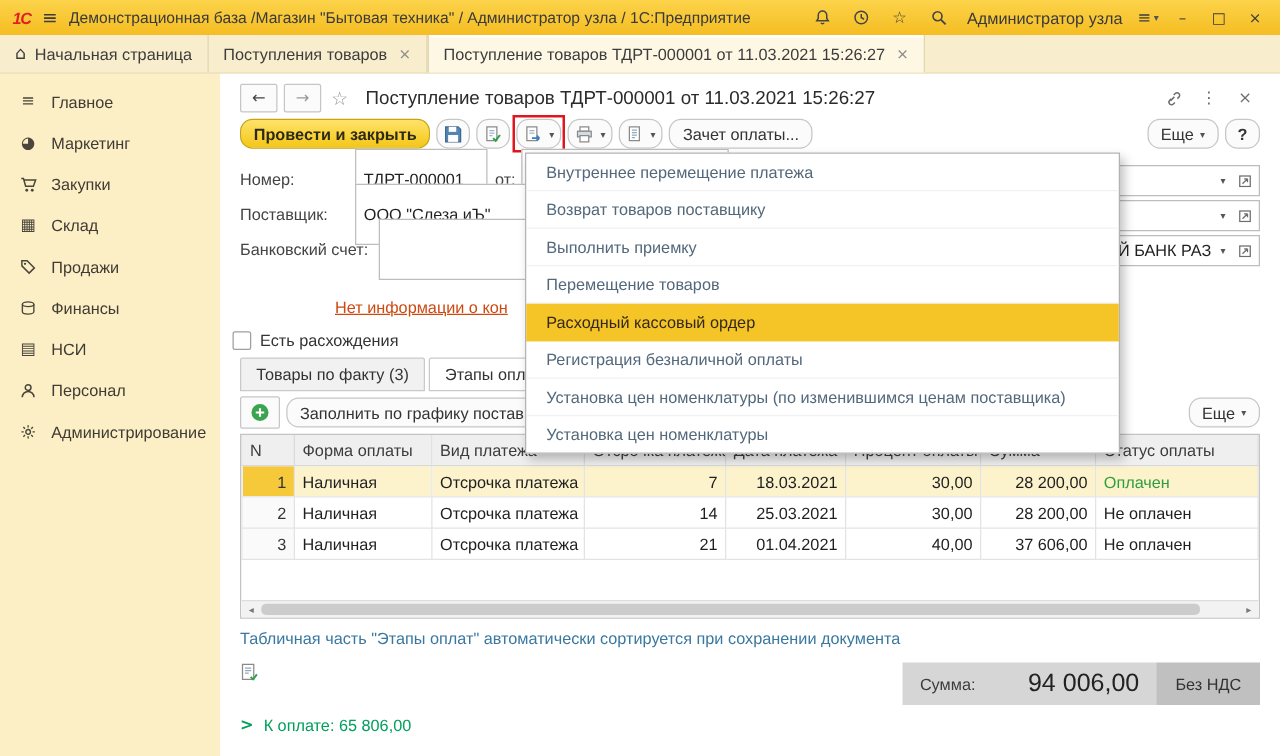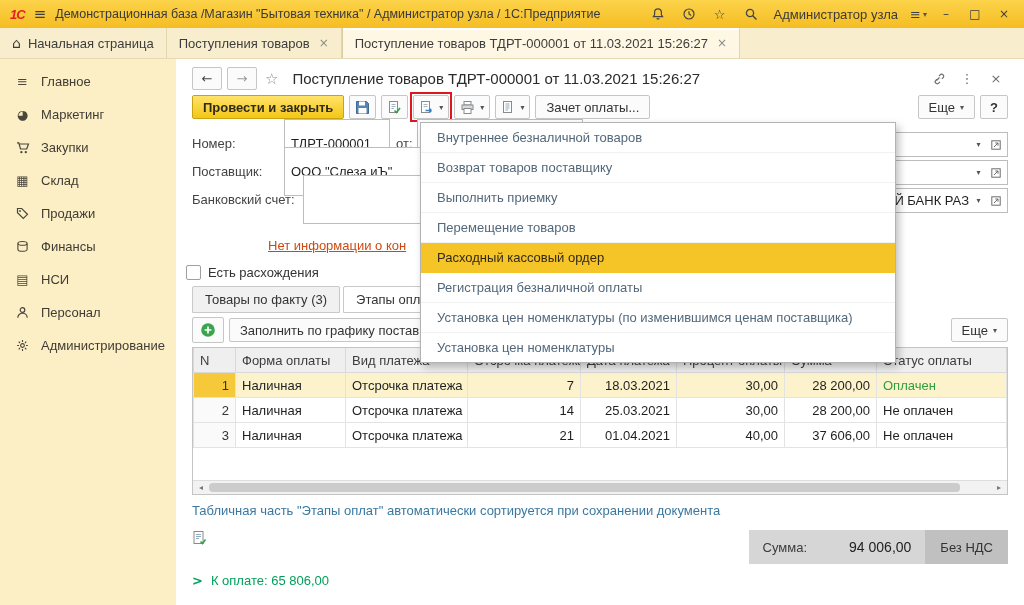--- a/index.html
+++ b/index.html
@@ -37,21 +37,21 @@
   
   .doc-header{display:flex;align-items:center;gap:5px;padding:8px 16px 5px;}
   .nav-btn{width:28px;height:21px;border:1px solid #c6c6c6;border-radius:2px;background:#fbfbfb;display:flex;align-items:center;justify-content:center;color:#444;cursor:pointer;}
   .nav-btn.fwd{color:#9a9a9a;}
   .fav-star{color:#8f8f8f;font-size:15px;margin:0 3px;cursor:pointer;}
   .doc-title{font-size:15px;color:#2b2b2b;margin-left:6px;flex:1;white-space:nowrap;overflow:hidden;}
   .hdr-ico{width:24px;display:flex;align-items:center;justify-content:center;color:#6e6e6e;cursor:pointer;}
 
   
   .doc-toolbar{display:flex;align-items:center;gap:5px;padding:0 16px 7px;}
-  .btn{display:inline-flex;align-items:center;gap:5px;height:24px;padding:0 10px;border:1px solid #c6c6c6;border-radius:2px;background:#fbfbfb;color:#333;cursor:pointer;}
+  .btn{display:inline-flex;align-items:center;gap:5px;height:24px;padding:0 10px;border:1px solid #c6c6c6;border-radius:10px;background:#fbfbfb;color:#333;cursor:pointer;}
   .btn-primary{background:linear-gradient(#ffe36a,#f4c616);border-color:#c8a312;font-weight:bold;color:#2e2a18;}
   .icon-btn{padding:0 5px;}
   .caret{font-size:8px;color:#555;}
   .svg-ico{display:flex;}
   .red-wrap{position:relative;display:inline-flex;}
   .red-wrap::after{content:"";position:absolute;inset:-3px;border:2px solid #e0161f;pointer-events:none;}
   .tb-spacer{flex:1;}
   .btn-help{padding:0 9px;font-weight:bold;}
 
   
@@ -95,21 +95,21 @@
   .hs-track{flex:1;height:9px;position:relative;}
   .hs-thumb{position:absolute;left:0;top:0;height:9px;width:96%;background:#cccccc;border-radius:4px;cursor:pointer;}
 
   
   .footnote{margin:8px 16px 0;color:#3a78a0;white-space:nowrap;overflow:hidden;}
   .bottom-row{display:flex;justify-content:space-between;align-items:flex-start;margin:12px 16px 0;}
   .note-ico{cursor:pointer;display:flex;}
   .totals{display:flex;height:34px;}
   .sum-box{background:#d6d6d6;display:flex;align-items:center;gap:42px;padding:0 14px;}
   .sum-label{color:#3c3c3c;}
-  .sum-value{font-size:14px;color:#222;}
+  .sum-value{font-size:20px;color:#222;}
   .vat-box{background:#c0c0c0;display:flex;align-items:center;padding:8px 15px;color:#333;cursor:pointer;}
   .pay-row{display:flex;align-items:center;gap:8px;margin:9px 16px 0;color:#00a05c;cursor:pointer;}
   .pay-chev{font-weight:bold;}
 
   
   .ctx-menu{position:absolute;left:420px;top:122px;width:474px;background:#fff;border:1px solid #b3b3b3;box-shadow:3px 4px 8px rgba(0,0,0,.25);z-index:40;}
   .mi{height:29px;display:flex;align-items:center;padding:0 16px;color:#53687b;cursor:pointer;border-bottom:1px solid #f1f1f1;white-space:nowrap;overflow:hidden;}
   .mi:last-child{border-bottom:none;}
   .mi.hl{background:#f5c426;color:#33291a;border-bottom-color:#f5c426;}
 </style>
@@ -480,21 +480,21 @@
 
       <div class="pay-row">
         <span class="pay-chev g">&gt;</span>
         <span>К оплате: 65 806,00</span>
       </div>
 
     </div>
   </div>
 
   <div class="ctx-menu">
-    <div class="mi">Внутреннее безналичной товаров</div>
+    <div class="mi">Внутреннее перемещение платежа</div>
     <div class="mi">Возврат товаров поставщику</div>
     <div class="mi">Выполнить приемку</div>
     <div class="mi">Перемещение товаров</div>
     <div class="mi hl">Расходный кассовый ордер</div>
     <div class="mi">Регистрация безналичной оплаты</div>
     <div class="mi">Установка цен номенклатуры (по изменившимся ценам поставщика)</div>
     <div class="mi">Установка цен номенклатуры</div>
   </div>
 
 </div>

